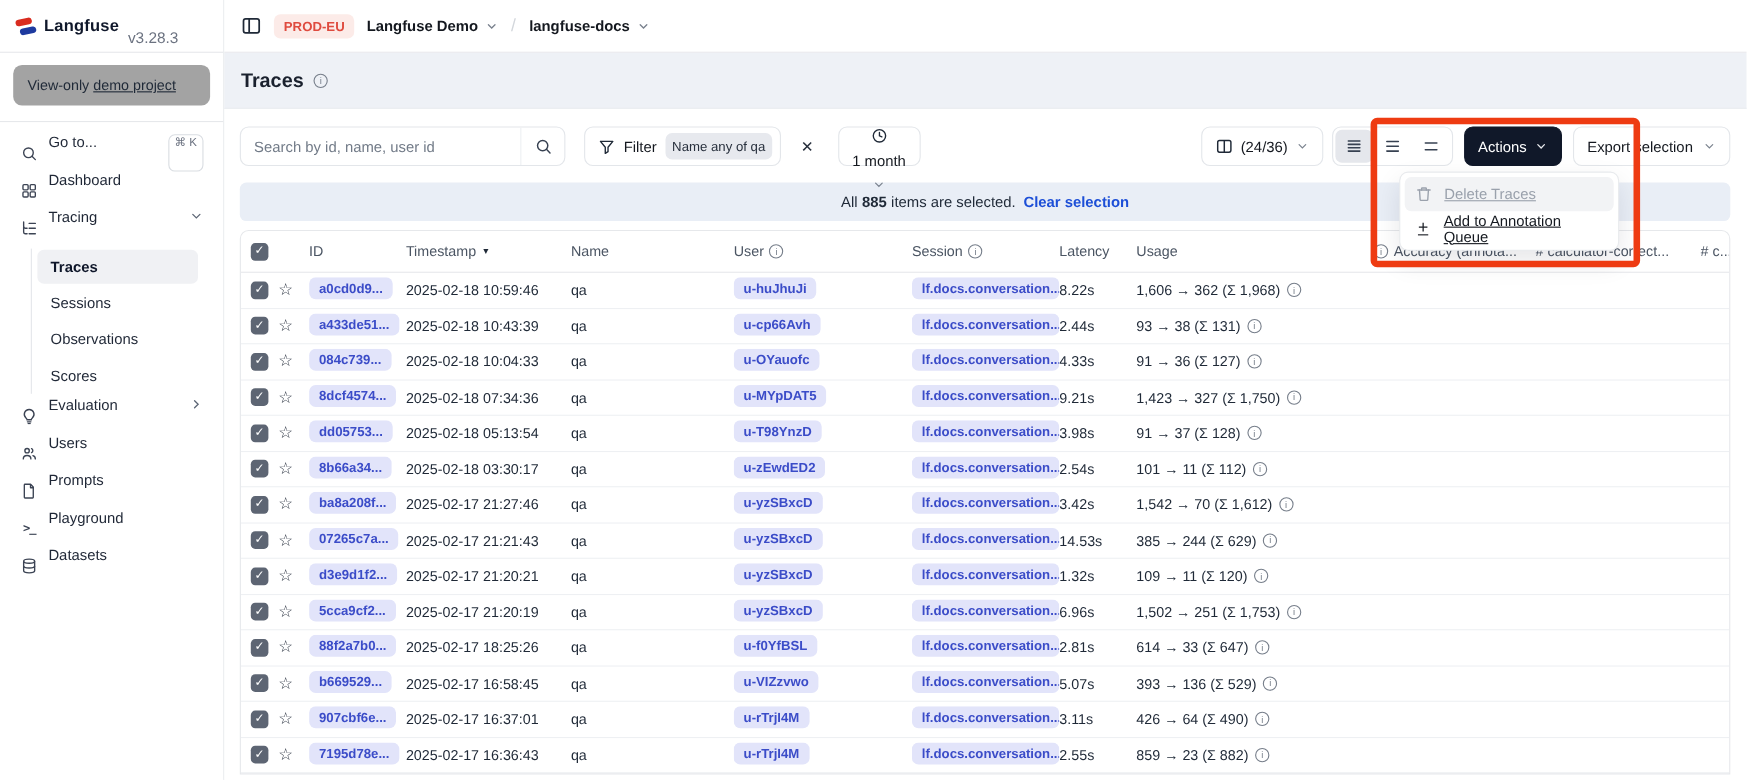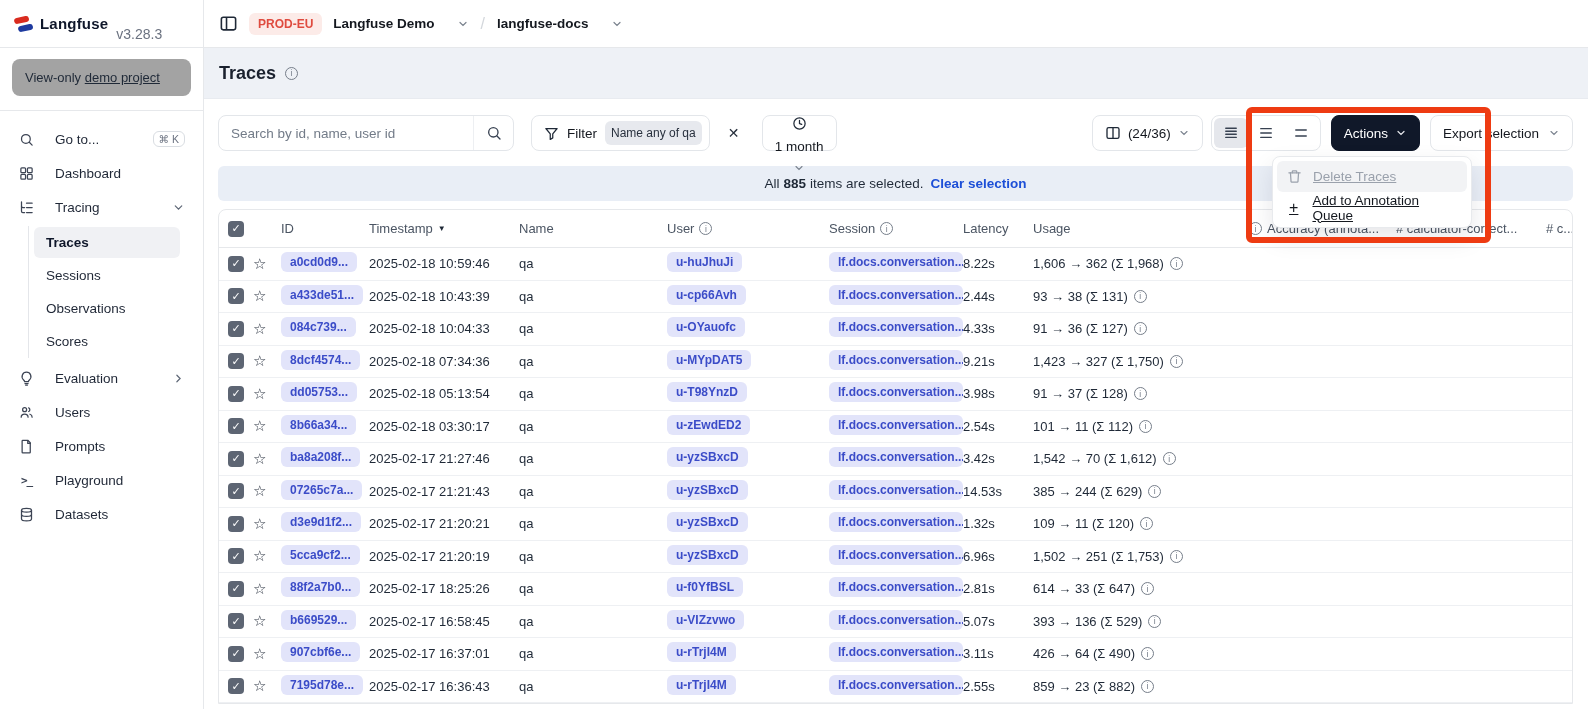--- a/index.html
+++ b/index.html
@@ -15,33 +15,33 @@
   .logo-mark { width: 19px; height: 15px; position: relative; flex-shrink: 0; }
   .logo-mark i { position: absolute; display: block; width: 15px; height: 5.5px; border-radius: 3px; }
   .logo-mark .lm1 { background: #d92b1f; top: 1px; left: 0; transform: rotate(-12deg); }
   .logo-mark .lm2 { background: #1e3a9f; bottom: 1px; right: 0; transform: rotate(-12deg); }
   .brand { font-weight: 700; font-size: 15px; color: #0f172a; letter-spacing: .2px; }
   .version { font-size: 14px; color: #6b7280; margin-left: 1px; margin-top: 20px; }
   .notice-wrap { padding: 11px 12px 14px; border-bottom: 1px solid #e6e8eb; }
   .notice { background: #a3a3a3; border-radius: 8px; padding: 11px 13px; font-size: 13px; color: #1f2937; }
   .notice u { text-decoration: underline; }
   .nav { padding: 11px 10px; display: flex; flex-direction: column; }
-  .nav-item { height: 34px; display: flex; align-items: center; gap: 20px; padding: 0 8px; border-radius: 6px; font-size: 13.5px; color: #1f2736; cursor: default; }
+  .nav-item { height: 34px; display: flex; gap: 9px; padding: 0 8px; border-radius: 6px; font-size: 13.5px; color: #1f2736; cursor: default; }
   .nav-icon { width: 17px; display: inline-flex; justify-content: center; align-items: center; color: #3c4454; flex-shrink: 0; }
   .shortcut { margin-left: auto; border: 1px solid #d9dde2; border-radius: 6px; font-size: 10.5px; color: #6b7280; padding: 2px 5px; line-height: 1; background: #fff; }
   .chev-r { margin-left: auto; color: #5d6675; display: inline-flex; }
   .subnav { margin: 2px 0 3px 18px; border-left: 1px solid #e4e6ea; padding-left: 5px; display: flex; flex-direction: column; }
   .sub-item { height: 31px; display: flex; align-items: center; padding: 0 12px; font-size: 13.5px; color: #1f2736; border-radius: 6px; margin: 1px 0; width: 146px; }
   .sub-item.active { background: #f0f1f4; font-weight: 700; color: #0f172a; }
   .term-glyph { font-family: "DejaVu Sans Mono", monospace; font-size: 11px; font-weight: 700; letter-spacing: -1px; }
   
   .main { flex: 1; display: flex; flex-direction: column; position: relative; min-width: 0; }
   .topbar { height: 48px; border-bottom: 1px solid #e6e8eb; display: flex; align-items: center; padding: 0 15px; gap: 11px; background: #fff; }
   .env-badge { background: #fcebe8; color: #df4b3f; font-size: 12px; font-weight: 600; padding: 4px 9px; border-radius: 6px; }
-  .crumb { font-size: 13.5px; font-weight: 600; color: #14181f; display: flex; align-items: center; gap: 22px; }
+  .crumb { font-size: 13.5px; font-weight: 600; color: #14181f; display: flex; align-items: center; gap: 6px; }
   .slash { color: #d3d7dc; font-size: 16px; font-weight: 400; margin: 0 1px; }
   .icon-btn { display: inline-flex; align-items: center; justify-content: center; color: #1f2937; }
   .title-band { height: 51px; background: #eef1f6; border-bottom: 1px solid #e8ebf0; display: flex; align-items: center; padding: 0 15px; gap: 9px; }
   .title { font-size: 18px; font-weight: 700; color: #1a212e; }
   .content { flex: 1; padding: 16px 15px 0 14px; position: relative; background: #fff; }
   
   .toolbar { display: flex; align-items: center; height: 36px; }
   .searchbox { width: 296px; height: 36px; border: 1px solid #e3e6ea; border-radius: 8px; display: flex; align-items: center; overflow: hidden; background: #fff; }
   .searchbox input { border: 0; outline: 0; flex: 1; padding: 0 12px; font-size: 13.5px; color: #111827; font-family: inherit; background: transparent; min-width: 0; }
   .searchbox input::placeholder { color: #727b88; }

